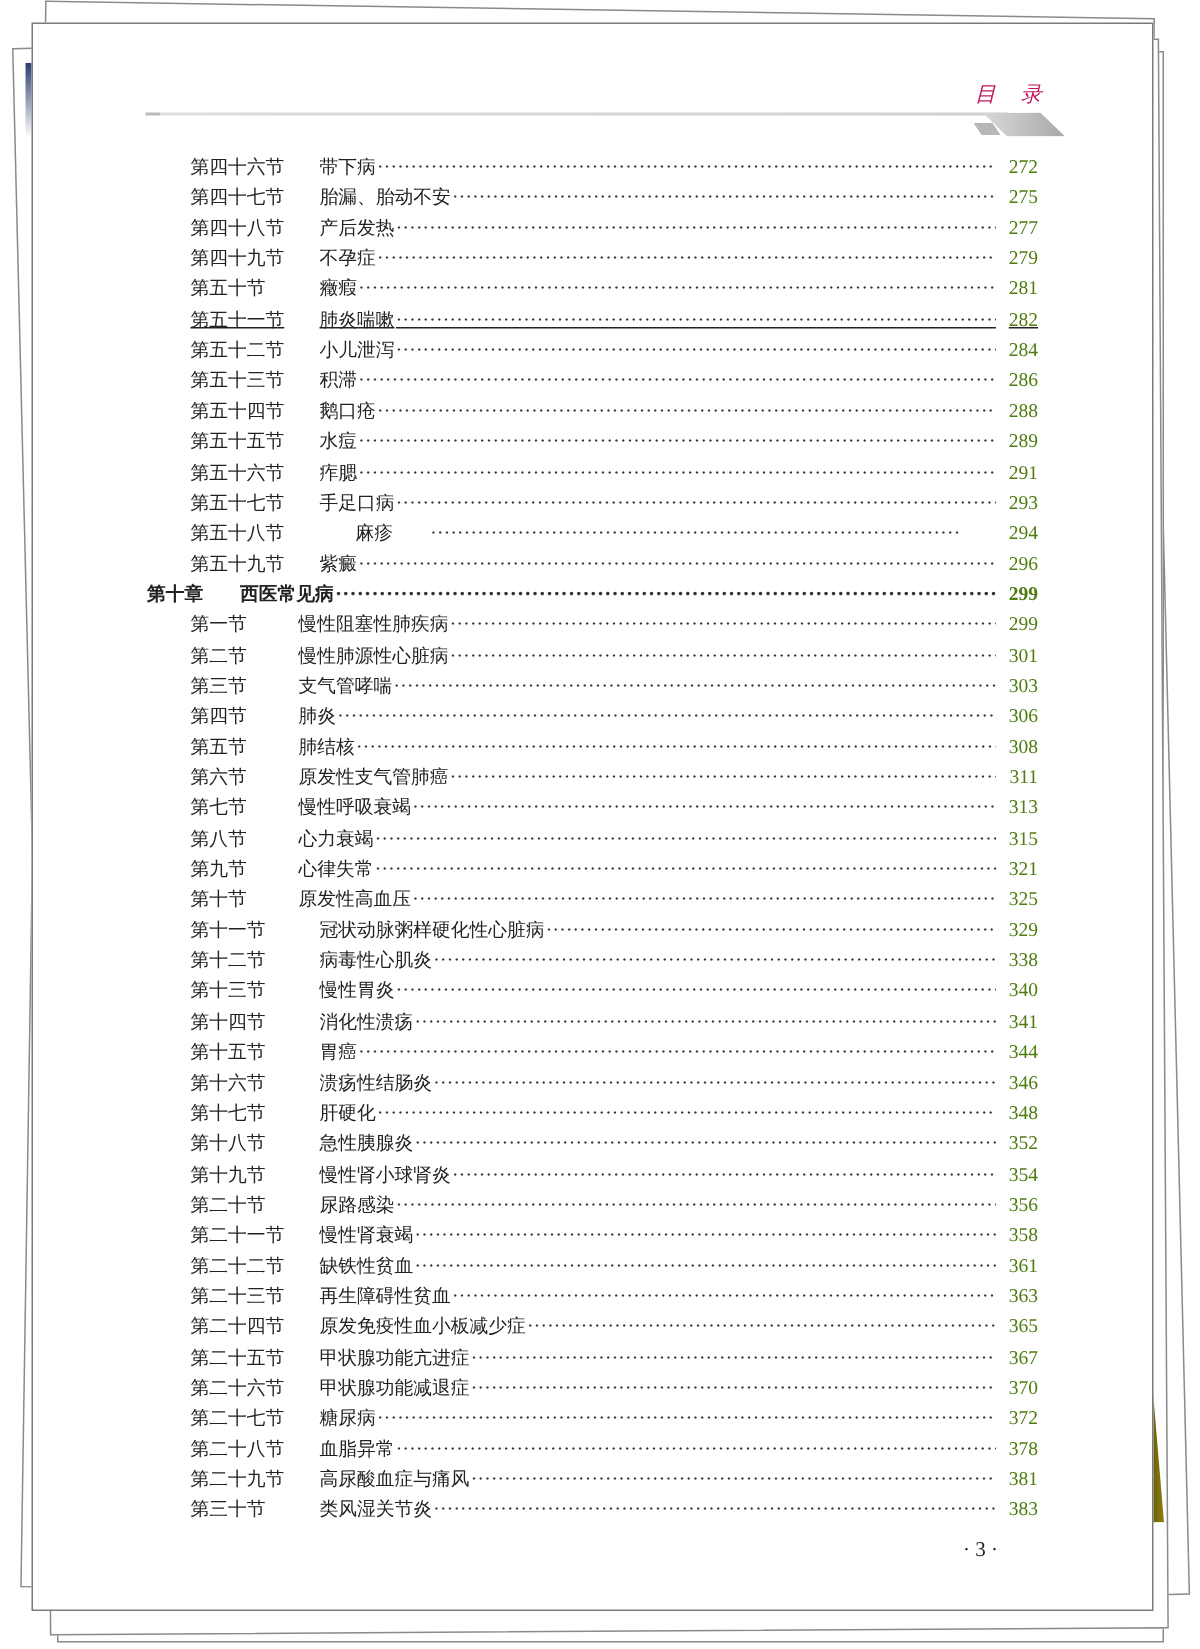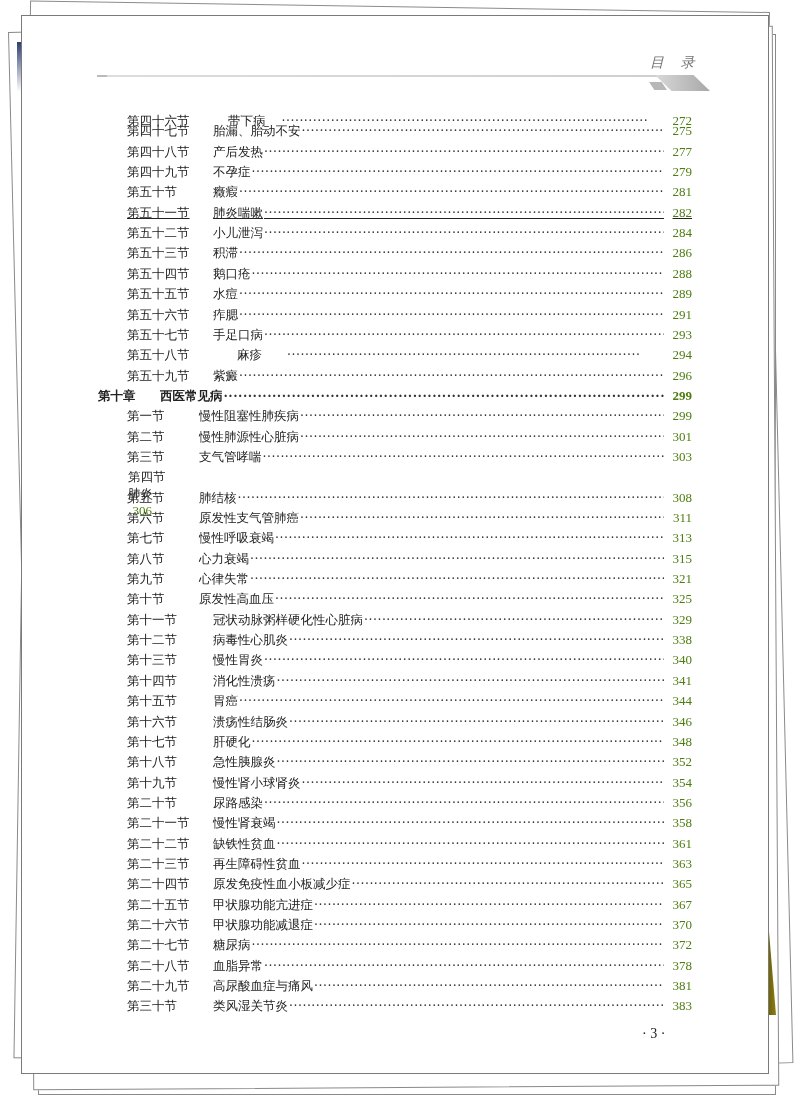--- a/index.html
+++ b/index.html
@@ -32,21 +32,21 @@
     background: linear-gradient(90deg, #6b5f0a, #8c7e14);
     clip-path: polygon(0 0, 100% 100%, 0 100%);
   }
   .page {
     position: absolute; left: 21px; top: 15px; width: 748px; height: 1059px;
     background: #fff; border: 1px solid #7a7a7a; box-sizing: border-box;
   }
   .header-title {
     position: absolute; left: 628px; top: 38px;
     font-family: "DejaVu Sans", "Liberation Sans", sans-serif;
-    font-style: italic; font-size: 14px; color: #737373; letter-spacing: 6px;
+    font-style: italic; font-size: 14px; color: #be185d; letter-spacing: 6px;
   }
   .header-rule {
     position: absolute; left: 75px; top: 59px; width: 575px; height: 2px;
     background: linear-gradient(90deg, #bbbbbb 0, #bbbbbb 10px, #dddddd 10px, #cfcfcf 100%);
   }
   .header-swoosh {
     position: absolute; left: 633px; top: 59px; width: 55px; height: 16px;
     background: linear-gradient(90deg, #d9d9d9, #a8a8a8);
     clip-path: polygon(0 0, 70% 0, 100% 100%, 30% 100%);
   }
@@ -99,21 +99,21 @@
 <div class="blue-edge"></div>
 <div class="olive-edge"></div>
 
 <div class="page">
   <div class="header-title">目 录</div>
   <div class="header-rule"></div>
   <div class="header-swoosh"></div>
   <div class="header-tab"></div>
 
   <div class="toc" id="toc">
-      <div class="row section" style="top: 97px; gap: 15px;">
+      <div class="row section" style="top: 87px;">
         <span class="num w5">第四十六节</span>
         <span class="title">带下病</span>
         <span class="leader"></span>
         <span class="page-num">272</span>
       </div>
       <div class="row section" style="top: 107.35px;">
         <span class="num w5">第四十七节</span>
         <span class="title">胎漏、胎动不安</span>
         <span class="leader"></span>
         <span class="page-num">275</span>
@@ -207,21 +207,21 @@
         <span class="title">慢性肺源性心脏病</span>
         <span class="leader"></span>
         <span class="page-num">301</span>
       </div>
       <div class="row section" style="top: 432.95px;">
         <span class="num w3">第三节</span>
         <span class="title">支气管哮喘</span>
         <span class="leader"></span>
         <span class="page-num">303</span>
       </div>
-      <div class="row section" style="top: 453.3px; flex-direction: column;">
+      <div class="row section" style="top: 453.3px;">
         <span class="num w3">第四节</span>
         <span class="title">肺炎</span>
         <span class="leader"></span>
         <span class="page-num">306</span>
       </div>
       <div class="row section" style="top: 473.65px;">
         <span class="num w3">第五节</span>
         <span class="title">肺结核</span>
         <span class="leader"></span>
         <span class="page-num">308</span>

